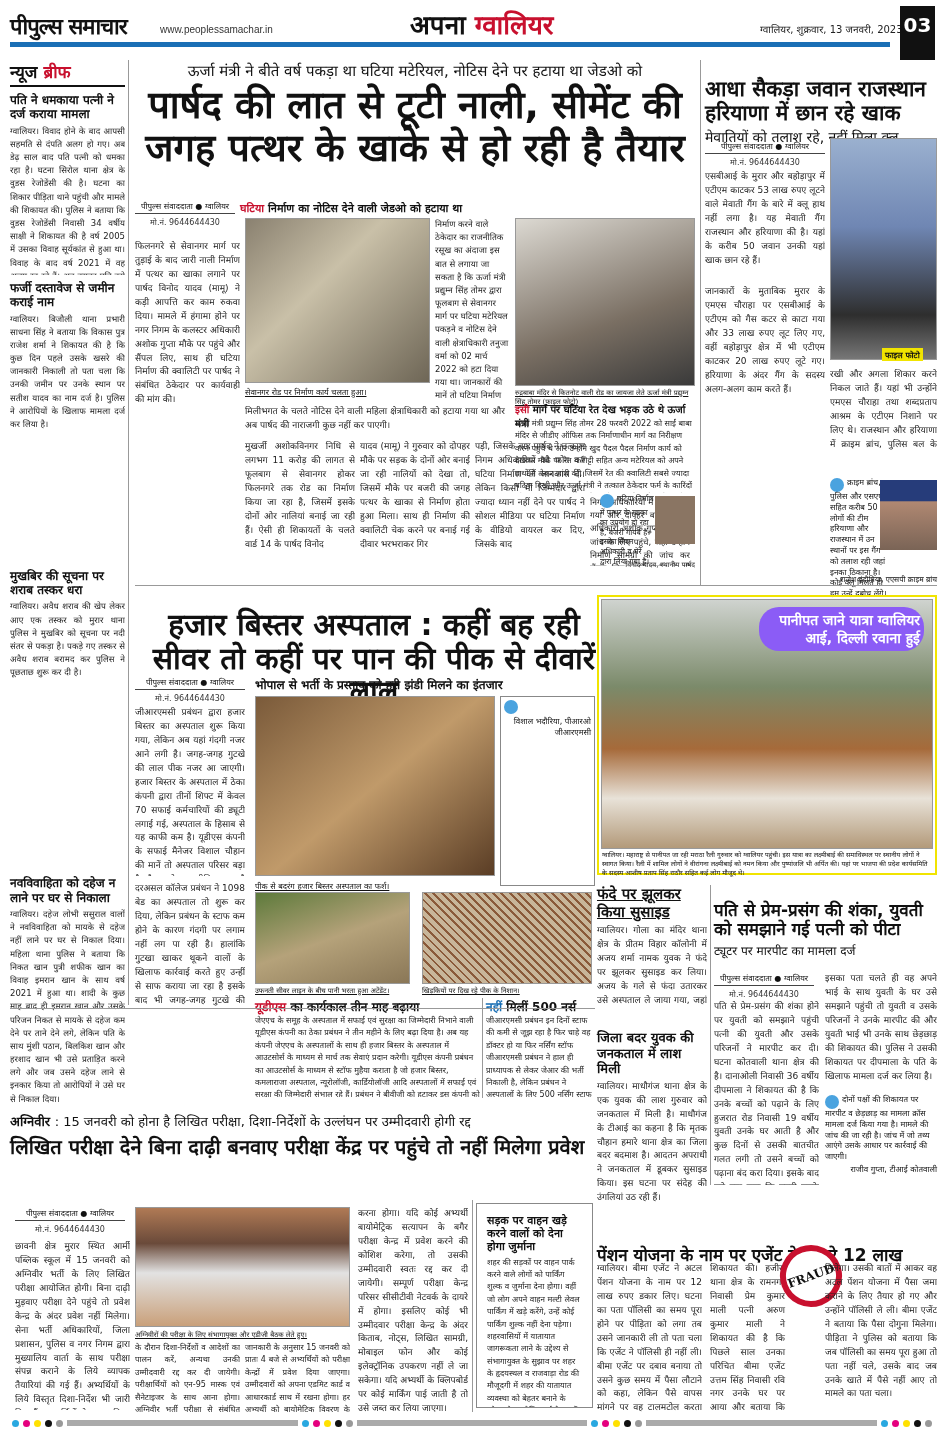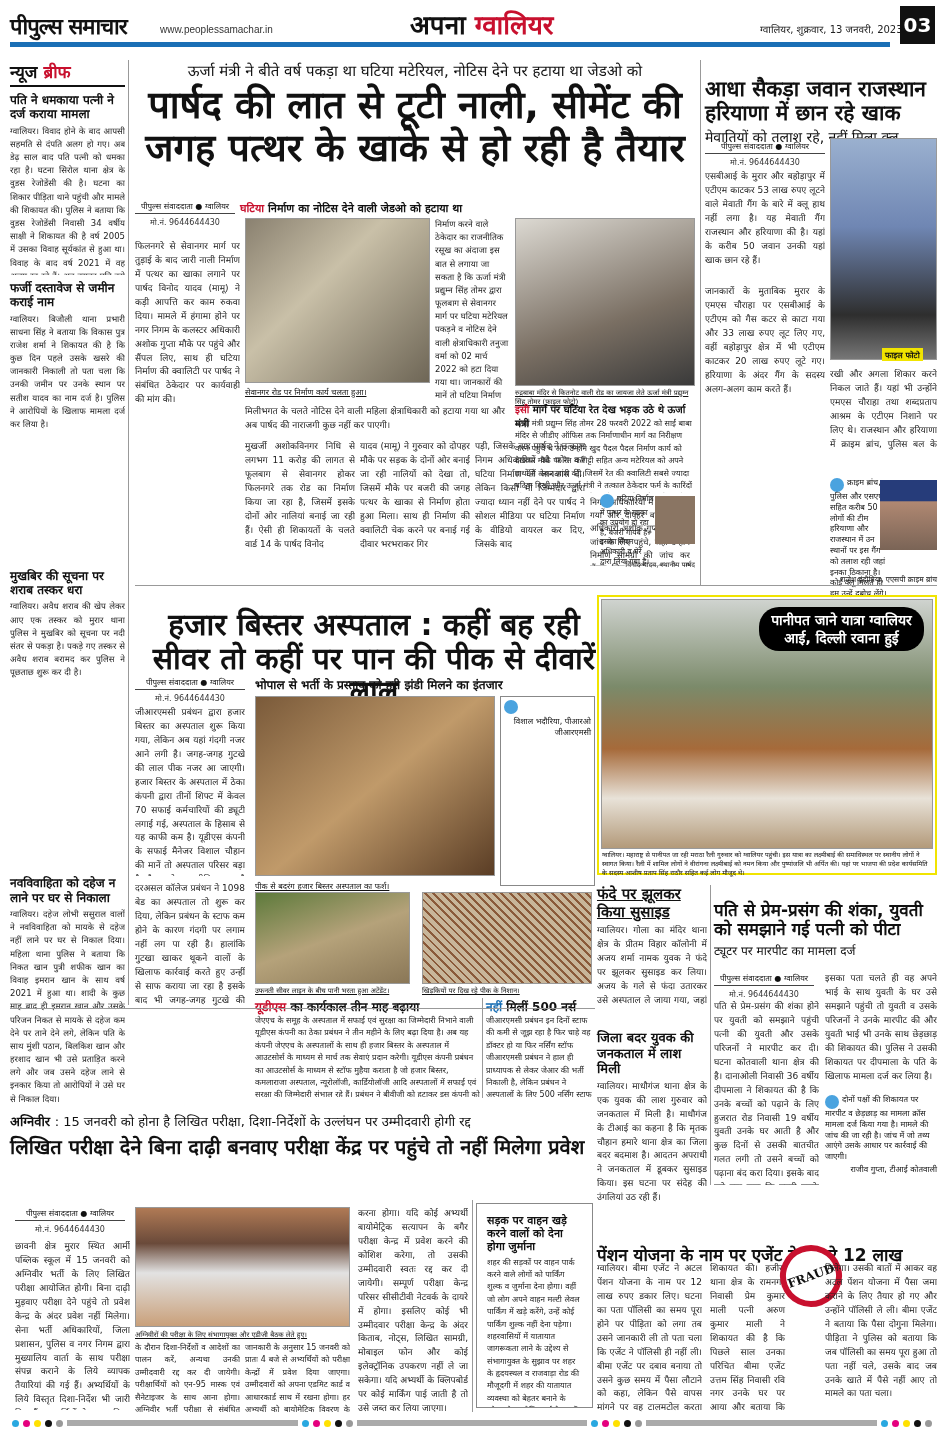--- a/index.html
+++ b/index.html
@@ -4,38 +4,38 @@
 <style>
 *{box-sizing:border-box;margin:0;padding:0;}
 body{width:945px;height:1445px;background:#fff;font-family:"DejaVu Sans",sans-serif;color:#111;position:relative;overflow:hidden;}
 .abs{position:absolute;}
 .masthead{left:10px;top:6px;width:925px;height:38px;}
 .mast-logo{left:0;top:4px;font-size:22px;font-weight:bold;color:#111;letter-spacing:-1px;}
 .mast-url{left:150px;top:18px;font-size:10px;color:#333;font-family:"Liberation Sans",sans-serif;}
 .mast-center{left:400px;top:0;font-size:26px;font-weight:bold;}
 .mast-center .red{color:#c8102e;}
 .mast-date{left:750px;top:16px;font-size:10px;color:#222;}
-.mast-page{left:890px;top:0;width:35px;height:38px;background:#111;color:#fff;font-size:20px;font-weight:bold;text-align:center;line-height:38px;}
+.mast-page{left:890px;top:0;width:35px;height:54px;background:#111;color:#fff;font-size:20px;font-weight:bold;text-align:center;line-height:38px;}
 .mast-bar{left:10px;top:42px;width:880px;height:5px;background:#1a6fb5;}
 .h-big{font-weight:bold;line-height:1.12;color:#111;margin-top:16px;}
 .h-med{font-weight:bold;line-height:1.2;}
 .txt{font-size:9px;line-height:1.55;color:#222;text-align:justify;}
 .byline{font-size:8px;text-align:center;border-bottom:1px solid #444;padding-bottom:2px;}
 .mob{font-size:8px;text-align:center;padding-top:2px;color:#333;}
 .photo{background:linear-gradient(135deg,#8a8170,#c9c0a8 40%,#6e6656);border:1px solid #999;}
 .caption{font-size:8px;text-decoration:underline;color:#111;}
 .red{color:#c8102e;}
 .blue{color:#1a6fb5;}
 .vline{position:absolute;width:1px;background:#999;}
 .hline{position:absolute;height:1px;background:#999;}
 .quote-dot{display:inline-block;width:14px;height:14px;border-radius:50%;background:#4aa3df;margin-right:3px;vertical-align:top;}
 .footer-dots{left:12px;top:1418px;width:920px;height:10px;display:flex;align-items:center;gap:4px;}
 .dot{width:7px;height:7px;border-radius:50%;}
 .grey-bar{height:6px;background:#aaa;flex:1;}
-.badge-red{background:#000000;color:#fff;font-weight:bold;text-align:center;border-radius:20px;}
+.badge-red{background:#8b5cf6;color:#fff;font-weight:bold;text-align:right;border-radius:20px;}
 </style>
 </head>
 <body>
 
 <div class="abs masthead">
   <div class="abs mast-logo">पीपुल्स समाचार</div>
   <div class="abs mast-url">www.peoplessamachar.in</div>
   <div class="abs mast-center">
     <span>अपना</span>
     <span class="red">ग्वालियर</span>

